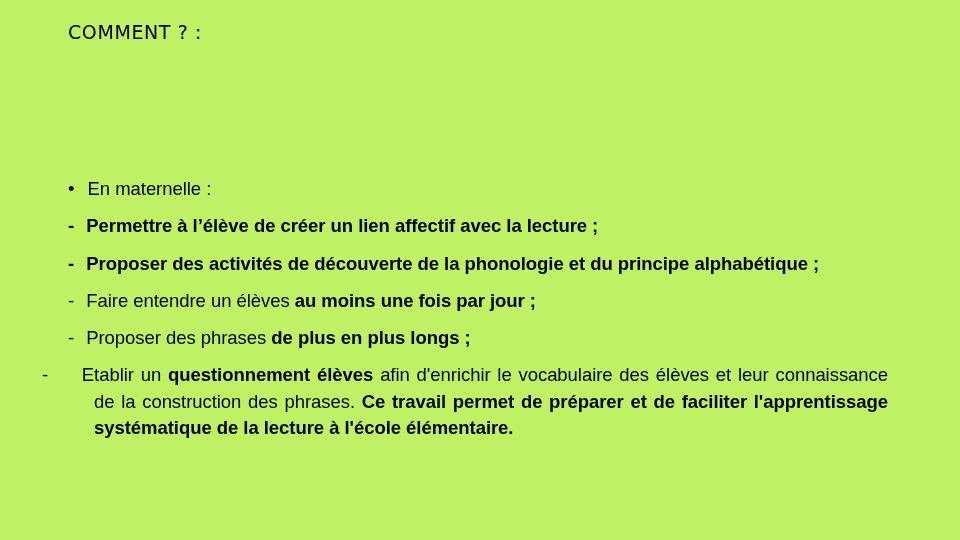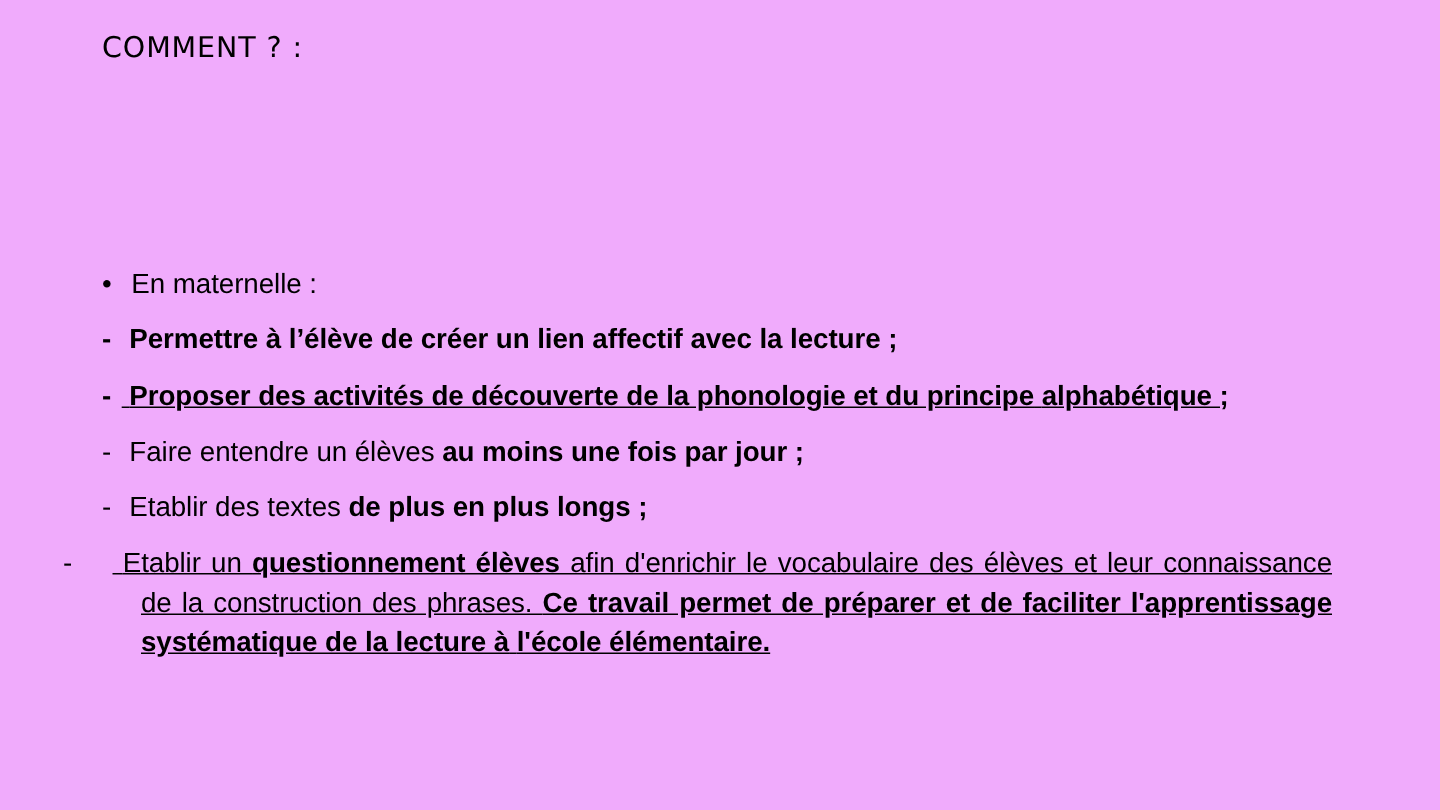--- a/index.html
+++ b/index.html
@@ -76,21 +76,20 @@
     line-height: 1.42;
     margin-bottom: 11px;
     color: #000000;
     letter-spacing: -0.05px;
   }
   .line:last-child { margin-bottom: 0; }
 
   .line.justify {
     text-align: justify;
     text-justify: inter-word;
-    text-decoration: underline;
   }
   
   .line.justify > .tail { display: inline; }
 
   .bullet-row {
     display: block;
   }
 
   .marker {
     display: inline-block;
@@ -105,21 +104,21 @@
   
   .hanging {
     padding-left: 26px;
     text-indent: -26px;
   }
   .hanging .cont { text-indent: 0; }
 </style>
 </head>
 <body>
 
-<div class="slide" style="background: #f0abfc; color: rgb(0, 0, 0);">
+<div class="slide" style="background: #bef264; color: rgb(0, 0, 0);">
 
   <div class="title-block">
     <div class="eyebrow">COMMENT ? :</div>
 
   </div>
 
   <div class="body-block">
 
     <div class="line bullet-row">
       <span class="marker dot" style="margin-right: 8px;">•</span>
@@ -137,21 +136,21 @@
       <span class="tail bold">alphabétique ;</span>
     </div>
 
     <div class="line bullet-row">
       <span class="marker dash-light" style="margin-right: 7px;">-</span>
       <span class="reg">Faire entendre un élèves </span><span class="bold">au moins une fois par jour ;</span>
     </div>
 
     <div class="line bullet-row">
       <span class="marker dash-light" style="margin-right: 7px;">-</span>
-      <span class="reg">Etablir des textes </span><span class="bold">de plus en plus longs ;</span>
+      <span class="reg">Proposer des phrases </span><span class="bold">de plus en plus longs ;</span>
     </div>
 
     <div class="line bullet-row justify hanging">
       <span class="marker dash-light" style="margin-right: 7px;">-</span>
       <span class="reg">Etablir un </span><span class="bold">questionnement élèves</span><span class="reg"> afin d'enrichir le vocabulaire des élèves et leur connaissance de la construction des phrases. </span><span class="bold">Ce travail permet de préparer et de faciliter l'apprentissage systématique de la lecture à</span>
       <span class="tail bold cont">l'école élémentaire.</span>
     </div>
 
   </div>
 </div>

